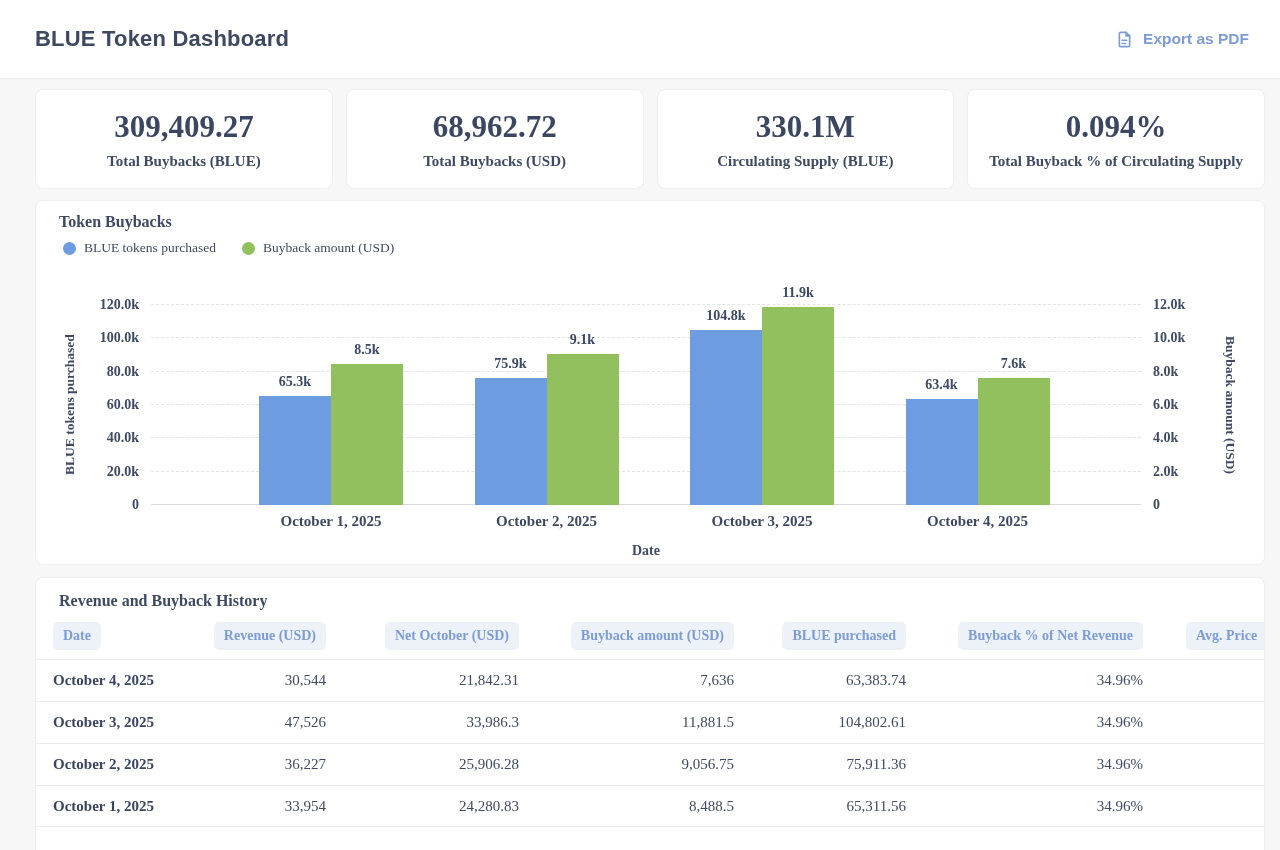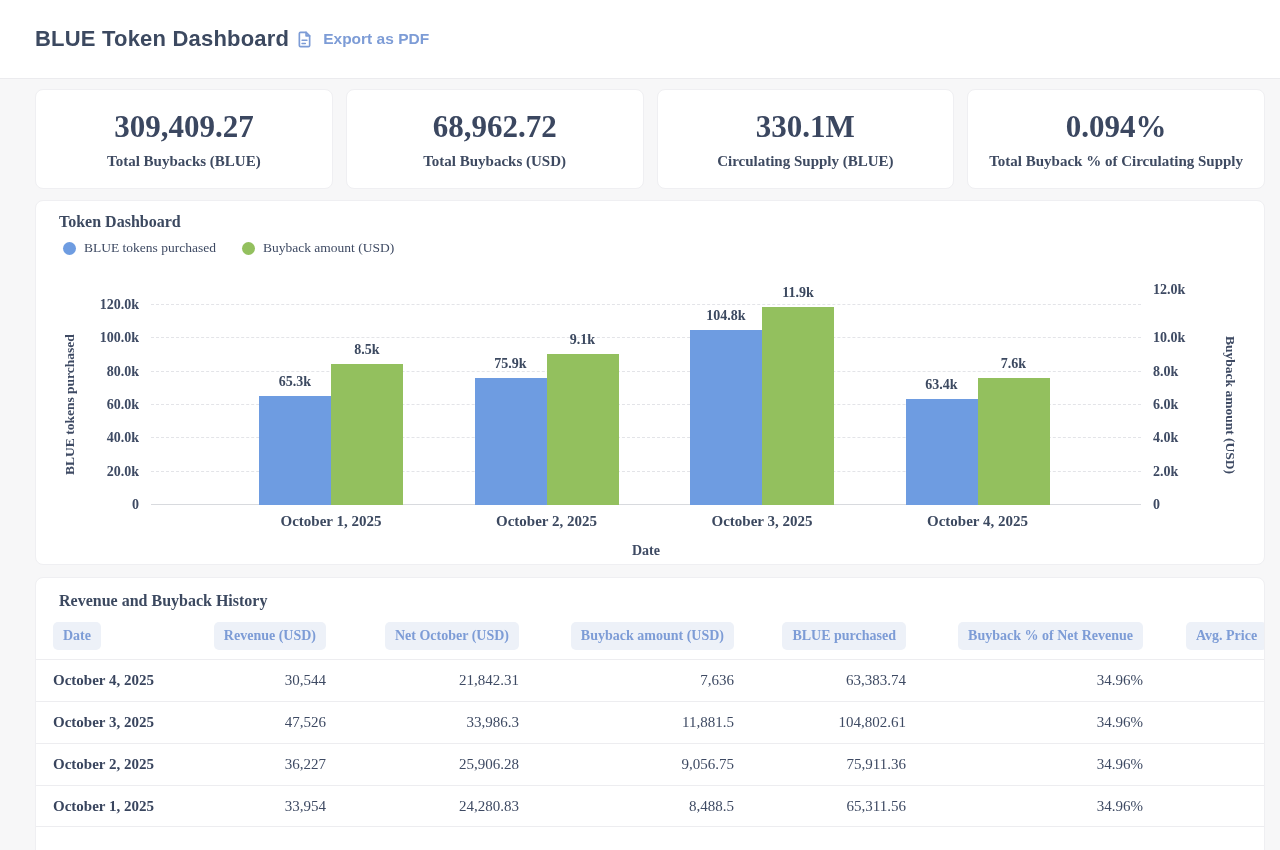--- a/index.html
+++ b/index.html
@@ -8,21 +8,21 @@
     --card-border:#efeff2; --grid:#e3e4e8; --divider:#ededf0;
   }
   *{box-sizing:border-box;}
   html,body{margin:0;padding:0;}
   body{
     width:1280px;height:850px;overflow:hidden;background:#f7f7f8;
     font-family:"Liberation Sans","DejaVu Sans",sans-serif;color:var(--text);
   }
   
   .topbar{height:79px;background:#fff;border-bottom:1px solid #ebebee;
-    display:flex;align-items:center;justify-content:flex-start;padding:0 25px 0 35px;}
+    display:flex;align-items:center;justify-content:space-between;padding:0 25px 0 35px;}
   .page-title{font-size:22px;font-weight:700;color:var(--heading);letter-spacing:.2px;}
   .export-btn{display:flex;align-items:center;gap:9px;background:none;border:none;cursor:pointer;
     color:var(--accent);font-family:inherit;font-size:15.5px;font-weight:700;}
   .export-btn svg{display:block;}
   
   .content{padding:0 15px 0 35px;}
   .card{background:#fff;border:1px solid var(--card-border);border-radius:8px;font-family:Liberation Serif, serif;}
   
   .stats-row{display:flex;gap:13px;margin-top:10px;}
   .stat-card{flex:1;height:100px;display:flex;flex-direction:column;align-items:center;justify-content:center;gap:8px;}
@@ -98,21 +98,21 @@
       <div class="stat-value">330.1M</div>
       <div class="stat-label">Circulating Supply (BLUE)</div>
     </div>
     <div class="card stat-card">
       <div class="stat-value">0.094%</div>
       <div class="stat-label">Total Buyback % of Circulating Supply</div>
     </div>
   </div>
 
   <div class="card chart-card">
-    <div class="section-title">Token Dashboard</div>
+    <div class="section-title">Token Buybacks</div>
     <div class="legend">
         <div class="legend-item">
           <span class="dot" style="background: rgb(110, 156, 225);"></span>
           <span>BLUE tokens purchased</span>
         </div>
         <div class="legend-item">
           <span class="dot" style="background: rgb(147, 192, 94);"></span>
           <span>Buyback amount (USD)</span>
         </div>
       </div>
@@ -156,21 +156,21 @@
           <div class="bar-label" style="left: 817.5px; bottom: 133.267px;">7.6k</div>
           <div class="cat-label" style="left: 716.5px;">October 4, 2025</div>
         </div>
       <div class="yticks-r">
           <span class="ytick" style="bottom: 0px;">0</span>
           <span class="ytick" style="bottom: 33.3333px;">2.0k</span>
           <span class="ytick" style="bottom: 66.6667px;">4.0k</span>
           <span class="ytick" style="bottom: 100px;">6.0k</span>
           <span class="ytick" style="bottom: 133.333px;">8.0k</span>
           <span class="ytick" style="bottom: 166.667px;">10.0k</span>
-          <span class="ytick" style="bottom: 215px; margin-top: 48px;">12.0k</span>
+          <span class="ytick" style="bottom: 200px; margin-top: 48px;">12.0k</span>
         </div>
       <div class="axis-title right">Buyback amount (USD)</div>
       <div class="xaxis-title">Date</div>
     </div>
   </div>
 
   <div class="card table-card">
     <div class="section-title">Revenue and Buyback History</div>
     <div>
       <div class="tgrid theader">

